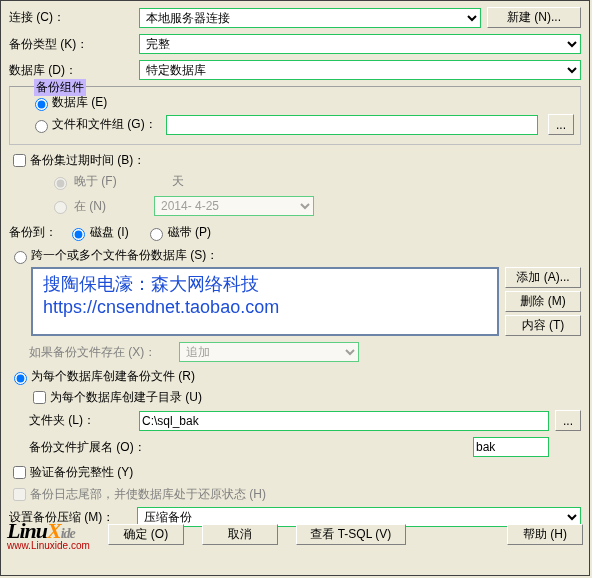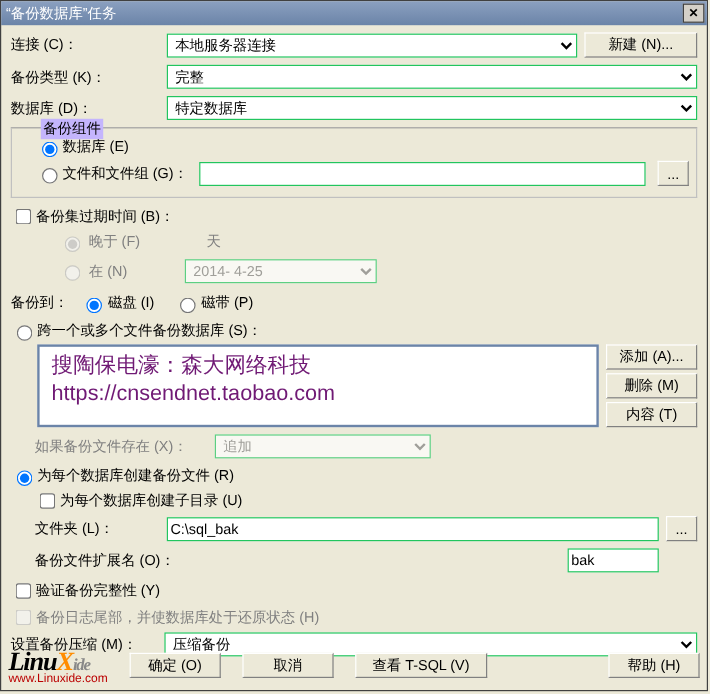--- a/index.html
+++ b/index.html
@@ -96,21 +96,21 @@
   .radio-row { display:flex; align-items:center; margin:3px 0 3px 14px; }
   .radio-row input, .chk-row input { margin-right:4px; }
   .chk-row { display:flex; align-items:center; margin:3px 0; }
   .indent { margin-left: 20px; }
   .indent2 { margin-left: 40px; }
   .disabled { color:#808080; }
   .overlay-box {
     border: 2px solid #6b84a8;
     background: #fff;
     padding: 4px 10px;
-    color: #701a75;
+    color: #1d4ed8;
     font-size: 18px;
     line-height: 1.3;
     flex:1;
   }
   .footer-row {
     position: absolute;
     bottom: 4px;
     left: 0; right: 6px;
     display:flex;
     align-items:center;
@@ -125,24 +125,20 @@
     letter-spacing: -1px;
   }
   .logo .x { color:#ff8c00; }
   .logo-url { font-size:10px; color:#b00; margin-top:-4px; }
   .spacer { flex:1; }
 </style>
 </head>
 <body>
 
 <div class="window">
-  <div class="titlebar">
-    <span class="title">“备份数据库”任务</span>
-    <div class="close">✕</div>
-  </div>
   <div class="content">
 
     <div class="row">
       <span class="lbl">连接 (C)：</span>
       <select class="sel sel-full">
         <option>本地服务器连接</option>
       </select>
       <span style="width:6px"></span>
       <button class="btn" style="min-width:94px">新建 (N)...</button>
     </div>

